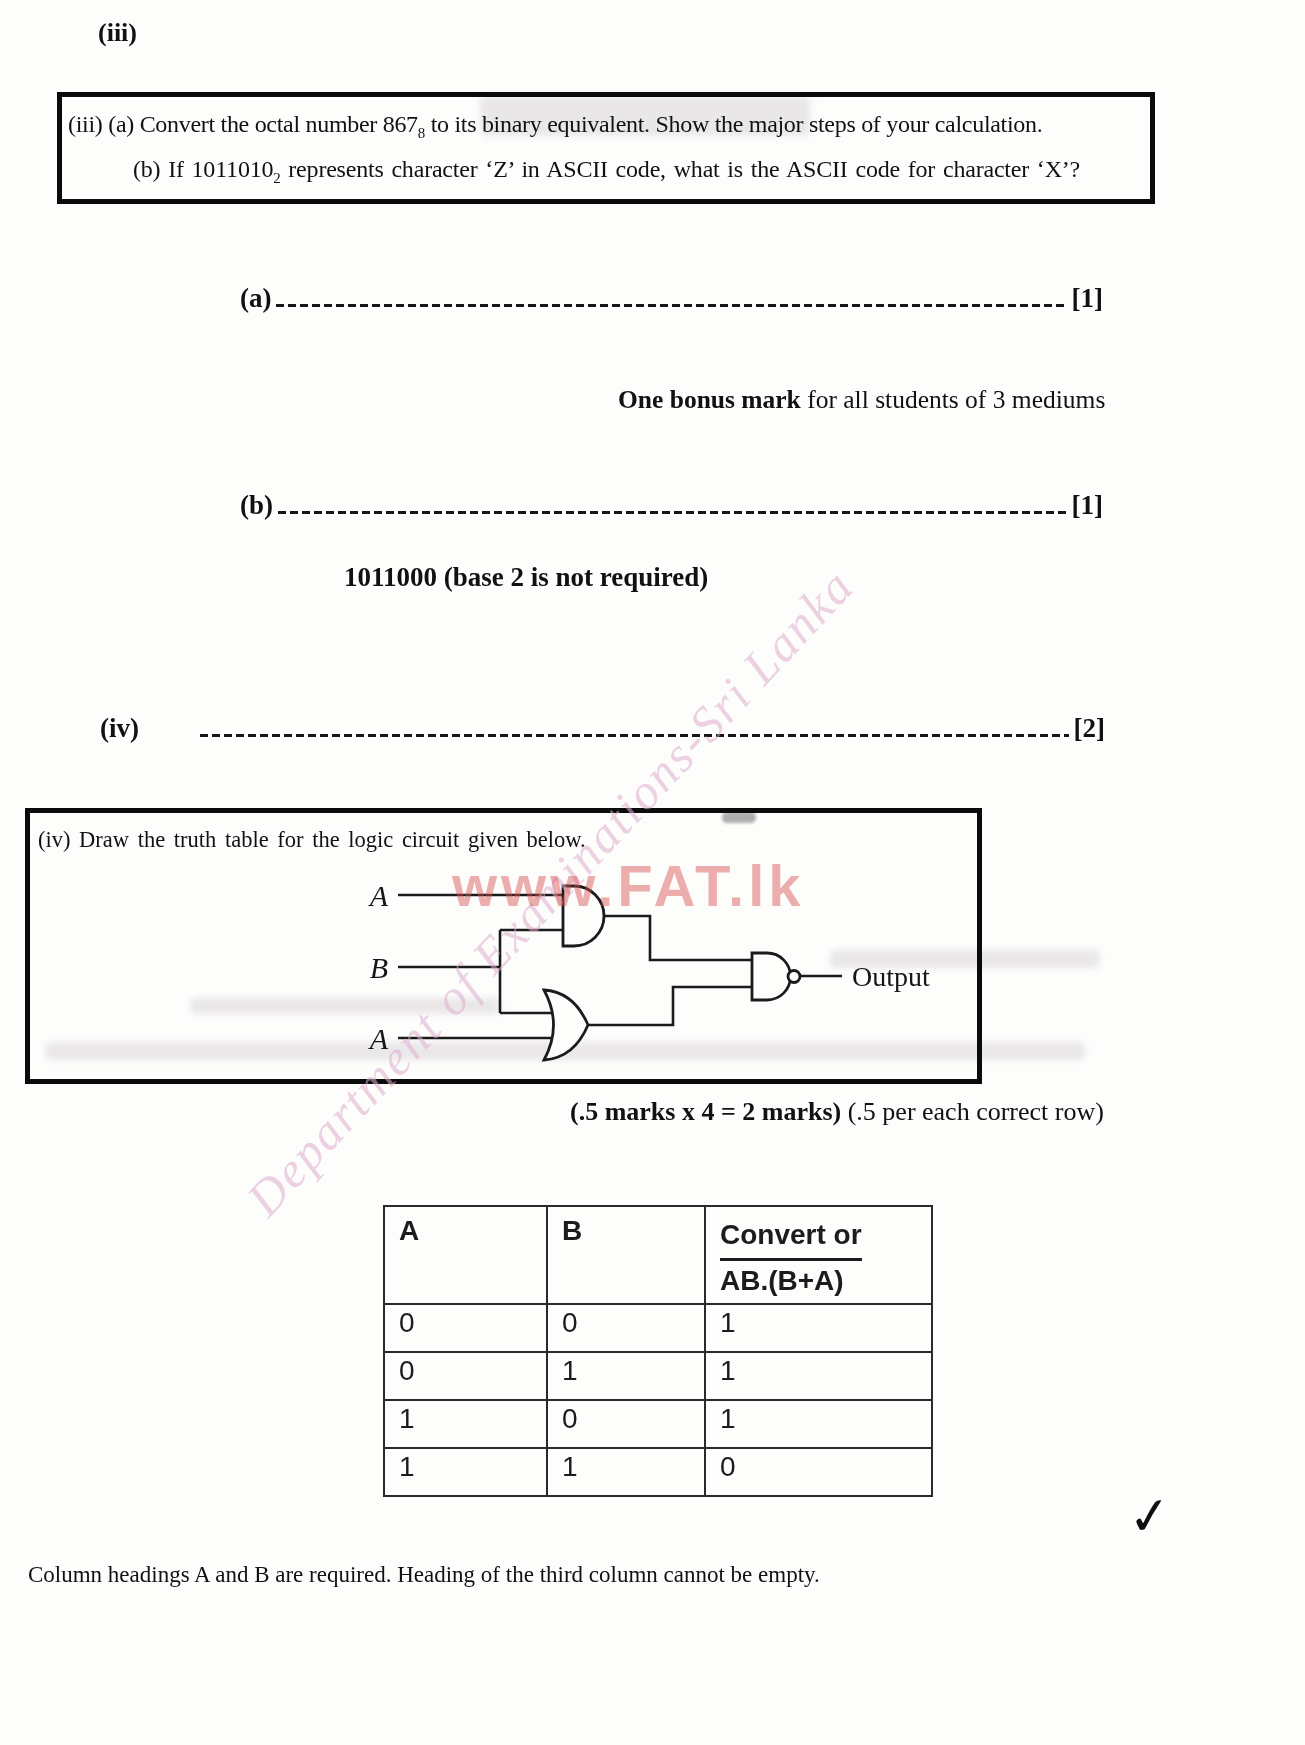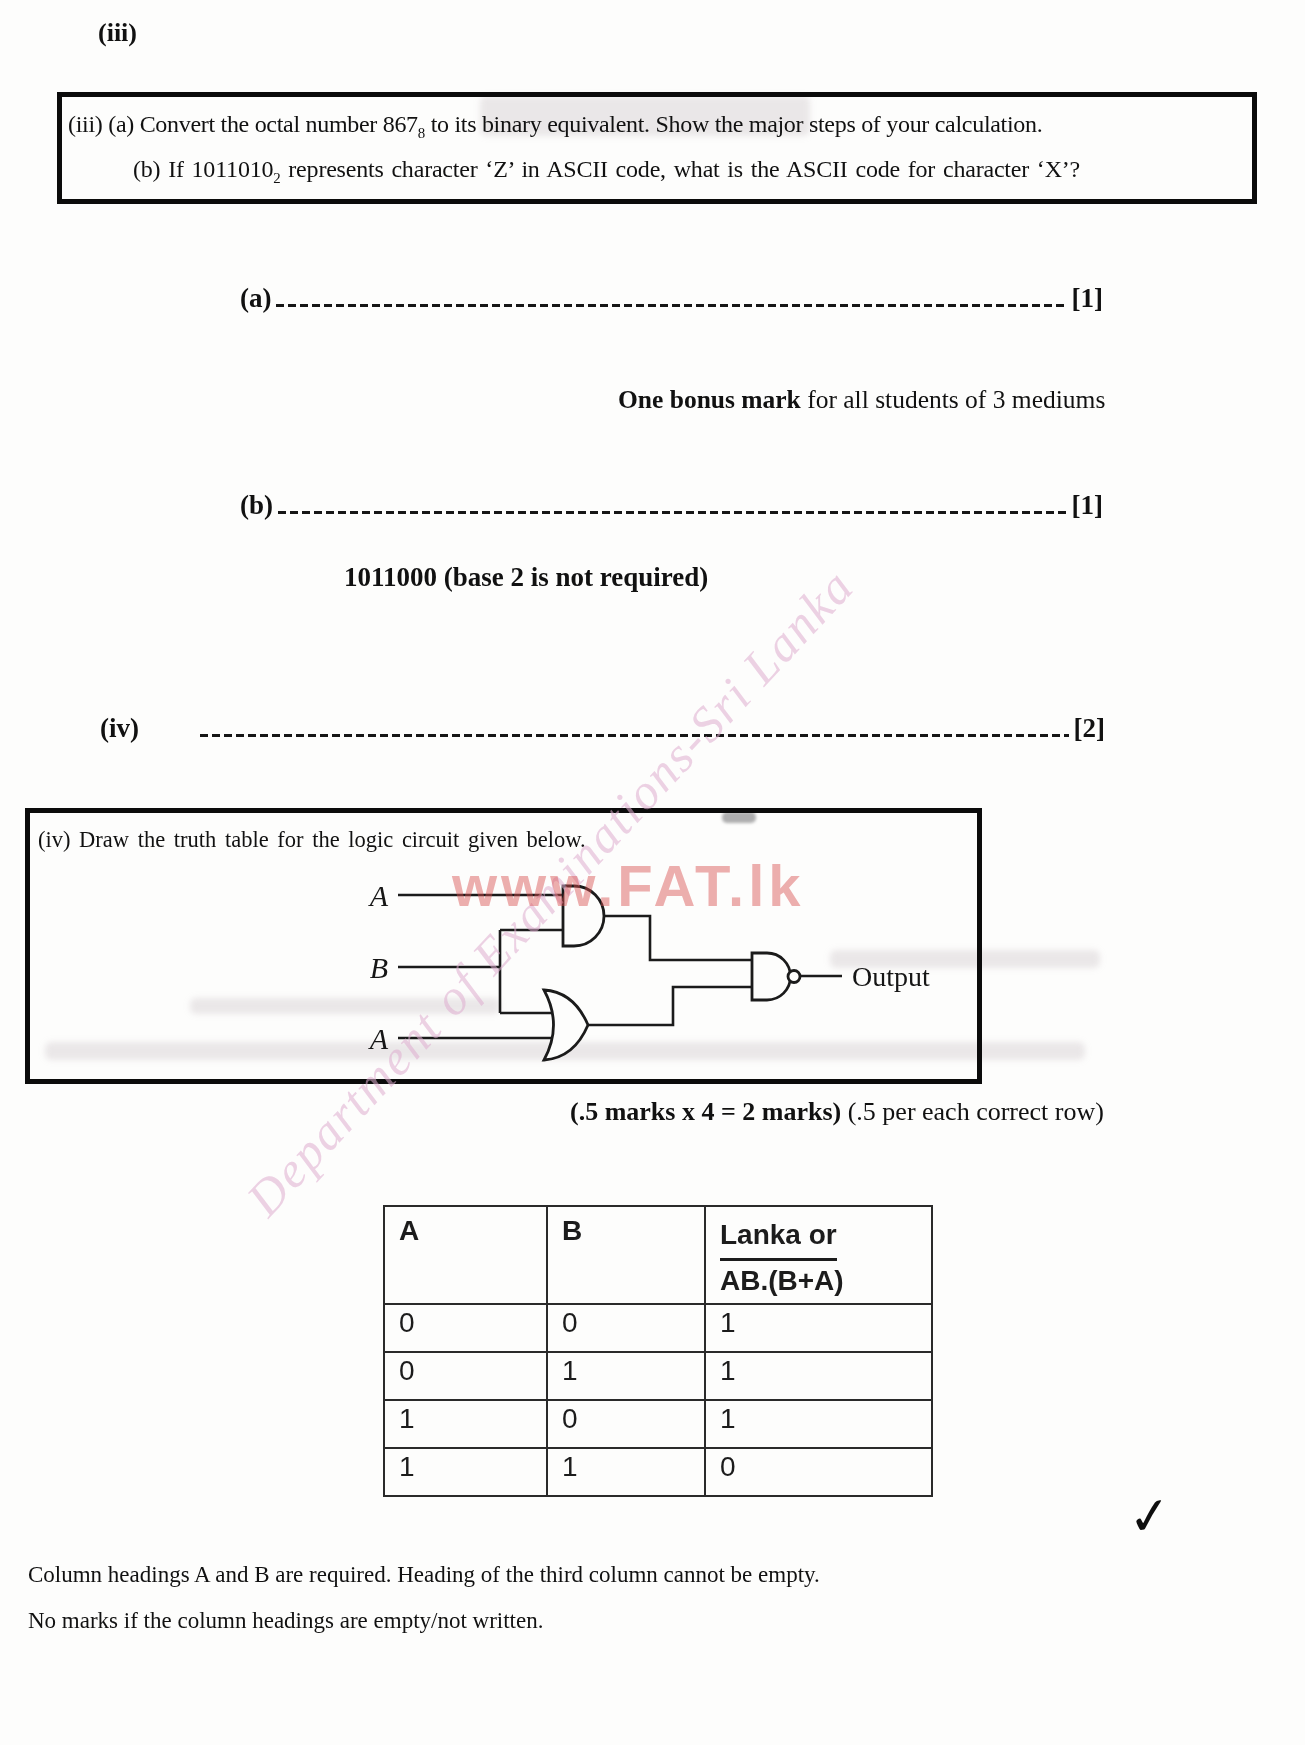--- a/index.html
+++ b/index.html
@@ -39,21 +39,21 @@
 <div id="page">
 
   <div class="abs smudge" style="left:480px;top:96px;width:330px;height:40px;"></div>
   <div class="abs smudge" style="left:830px;top:950px;width:270px;height:18px;"></div>
   <div class="abs smudge" style="left:190px;top:998px;width:310px;height:16px;"></div>
   <div class="abs smudge" style="left:45px;top:1042px;width:1040px;height:18px;"></div>
   <div class="abs smudge-dark" style="left:722px;top:812px;width:34px;height:11px;"></div>
 
   <div class="abs" style="left:98px;top:18px;font-size:26px;font-weight:bold;">(iii)</div>
 
-  <div class="abs qbox" style="left:57px;top:92px;width:1200px;height:112px;padding:14px 6px 0 6px;">
+  <div class="abs qbox" style="left:57px;top:92px;width:1098px;height:112px;padding:14px 6px 0 6px;">
     <div class="serif-line" style="font-size:24px;letter-spacing:-0.3px;">
       <span>(iii) (a) Convert the octal number 867</span><sub>8</sub><span> to its binary equivalent. Show the major steps of your calculation.</span>
     </div>
     <div class="serif-line" style="font-size:24px;letter-spacing:-0.2px;word-spacing:2px;margin:14px 0 12px 65px;">
       <span>(b) If 1011010</span><sub>2</sub><span> represents character ‘Z’ in ASCII code, what is the ASCII code for character ‘X’?</span>
     </div>
   </div>
 
   <div class="abs ansrow" style="left:240px;top:283px;width:863px;">
     <span>(a)</span>
@@ -116,21 +116,21 @@
     <colgroup>
         <col style="width:163px">
         <col style="width:158px">
         <col style="width:227px">
       </colgroup>
     <tbody>
         <tr style="height:91px;">
       <th style="padding-top:8px;">A</th>
       <th style="padding-top:8px;">B</th>
       <th style="padding-top:8px;line-height:40px;">
-        <span class="hbar">Lanka or</span><br>
+        <span class="hbar">Convert or</span><br>
         <span>AB.(B+A)</span>
       </th>
     </tr>
     <tr style="height:48px;">
       <td>0</td>
       <td>0</td>
       <td>1</td>
     </tr>
     <tr style="height:48px;">
       <td>0</td>
@@ -145,20 +145,19 @@
     <tr style="height:48px;">
       <td>1</td>
       <td>1</td>
       <td>0</td>
     </tr>
   </tbody>
     </table>
 
   <div class="abs" style="left:28px;top:1552px;width:1140px;font-size:23px;line-height:46px;">
     <div>Column headings A and B are required. Heading of the third column cannot be empty.</div>
-    <div>No marks if the column headings are empty/not written.</div>
   </div>
   <div class="abs check" style="left:1128px;top:1486px;">✓</div>
 
   <div class="abs wm-diag" style="left:550px;top:892px;">Department of Examinations-Sri Lanka</div>
   <div class="abs wm-site" style="left:452px;top:852px;">www.FAT.lk</div>
 
 </div>
 
 </body></html>

